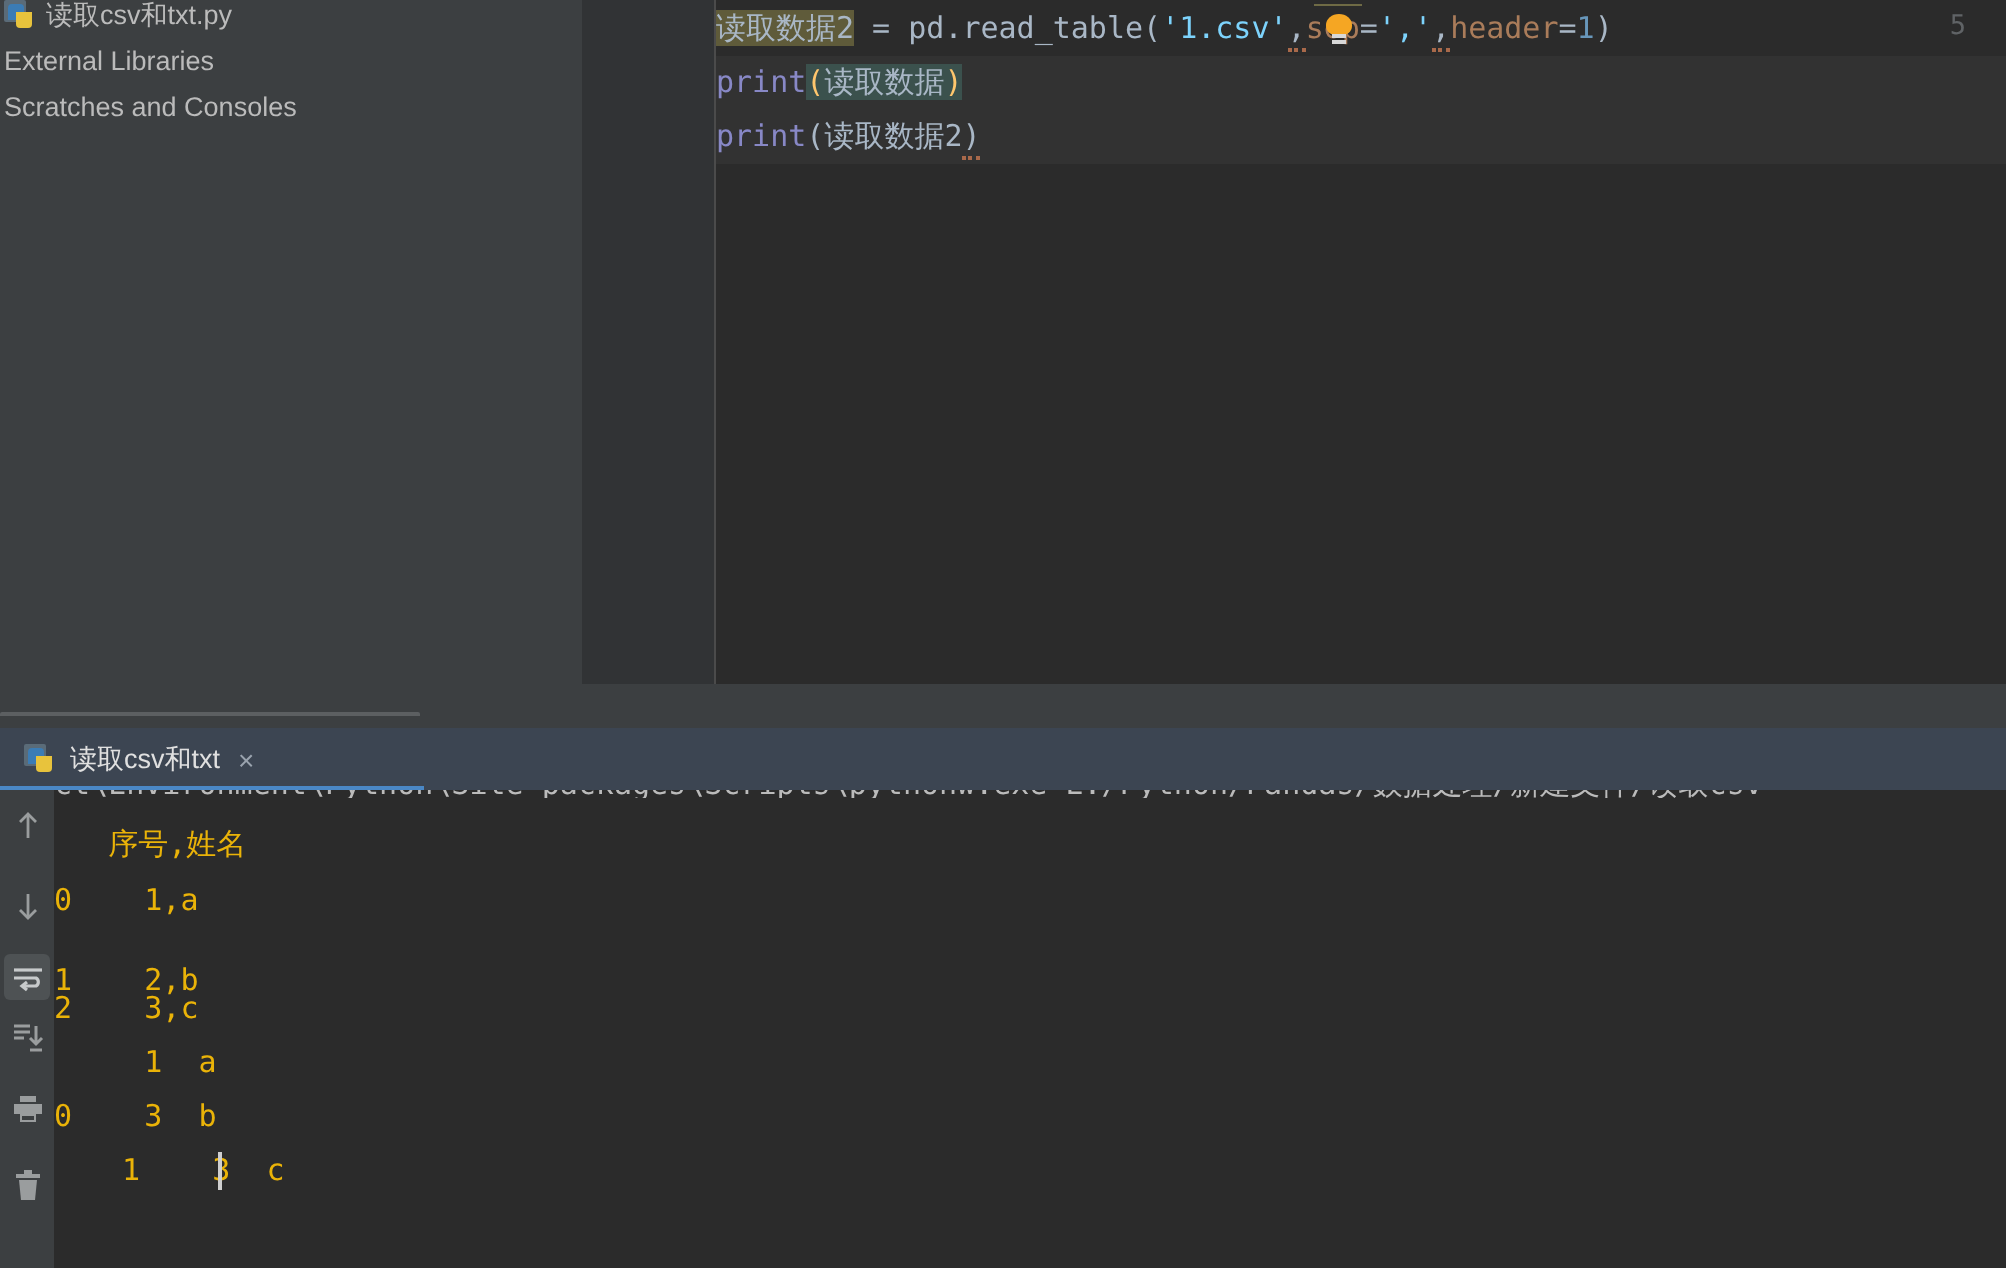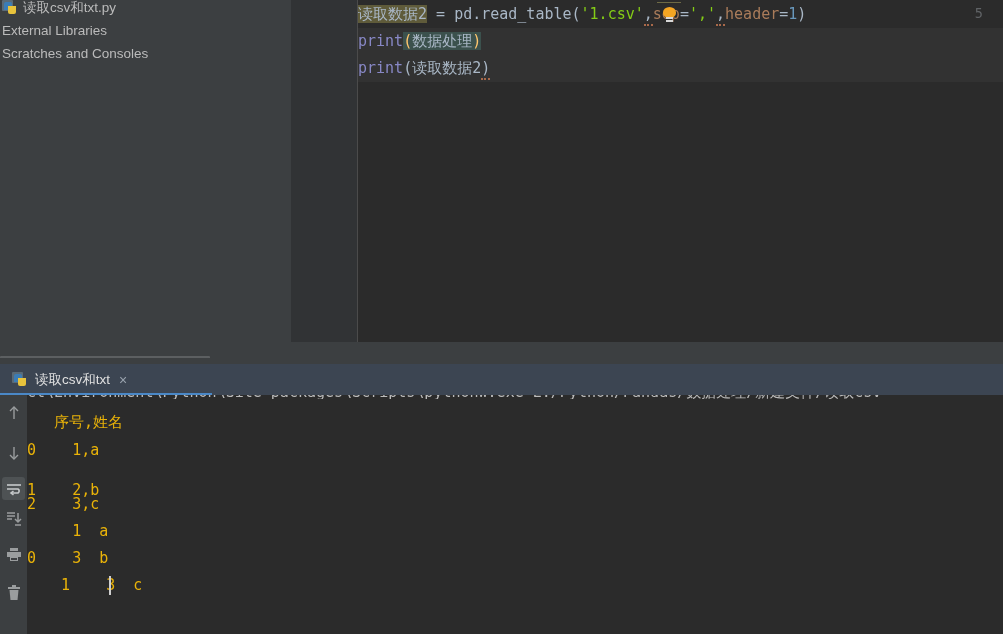--- a/index.html
+++ b/index.html
@@ -69,21 +69,21 @@
     position:absolute; left:67px; height:27px; line-height:27px;
     white-space:pre; font-size:15px;
     font-family:"DejaVu Sans Mono","Liberation Mono",monospace;
     color:#a9b7c6;
   }
   .line-bg{
     position:absolute; left:67px; width:645px; height:27px;
     background:#323232;
   }
   .tok-kw{ color:#8888c6; }
-  .tok-str{ color:#84cc16;text-align:right; }
+  .tok-str{ color:#7dd3fc;text-align:right; }
   .tok-num{ color:#6897bb; }
   .tok-param{ color:#aa7c5a; }
   .tok-punct{ color:#a9b7c6; }
   .tok-paren-y{ color:#ffc66d; background:#3b514d; }
   .hl-ident{ background:#5f5b3a; color:#a9b7c6; }
   .hl-green{ background:#3b514d; }
   .squig{
     border-bottom:2px dotted #a9694a; padding-bottom:1px;
   }
   #bulb{
@@ -210,21 +210,21 @@
 
     <div class="code-line" style="top:1px;"><span class="hl-ident">读取数据2</span><span class="tok-punct"> = </span><span class="tok-punct">pd</span><span class="tok-punct">.</span><span class="tok-punct">read_table</span><span class="tok-punct">(</span><span class="tok-str">'1.csv'</span><span class="tok-punct squig">,</span><span class="tok-param">sep</span><span class="tok-punct">=</span><span class="tok-str">','</span><span class="tok-punct squig">,</span><span class="tok-param">header</span><span class="tok-punct">=</span><span class="tok-num">1</span><span class="tok-punct">)</span></div>
 
     <div id="bulb-box"></div>
     <div id="bulb">
       <span class="glass"></span>
         <span class="base"></span>
         <span class="base2"></span>
     </div>
 
-    <div class="code-line" style="top:28px;"><span class="tok-kw">print</span><span class="tok-paren-y">(</span><span class="hl-green">数据处理</span><span class="tok-paren-y">)</span></div>
+    <div class="code-line" style="top:28px;"><span class="tok-kw">print</span><span class="tok-paren-y">(</span><span class="hl-green">读取数据</span><span class="tok-paren-y">)</span></div>
 
     <div class="code-line" style="top:55px;"><span class="tok-kw">print</span><span class="tok-punct">(</span><span class="tok-punct">读取数据2</span><span class="tok-punct squig">)</span></div>
   </div>
 
   <div id="editor-left-strip"></div>
   <div id="editor-bottom"></div>
 
   <div id="run-panel">
 
     <div id="run-tab-strip">

